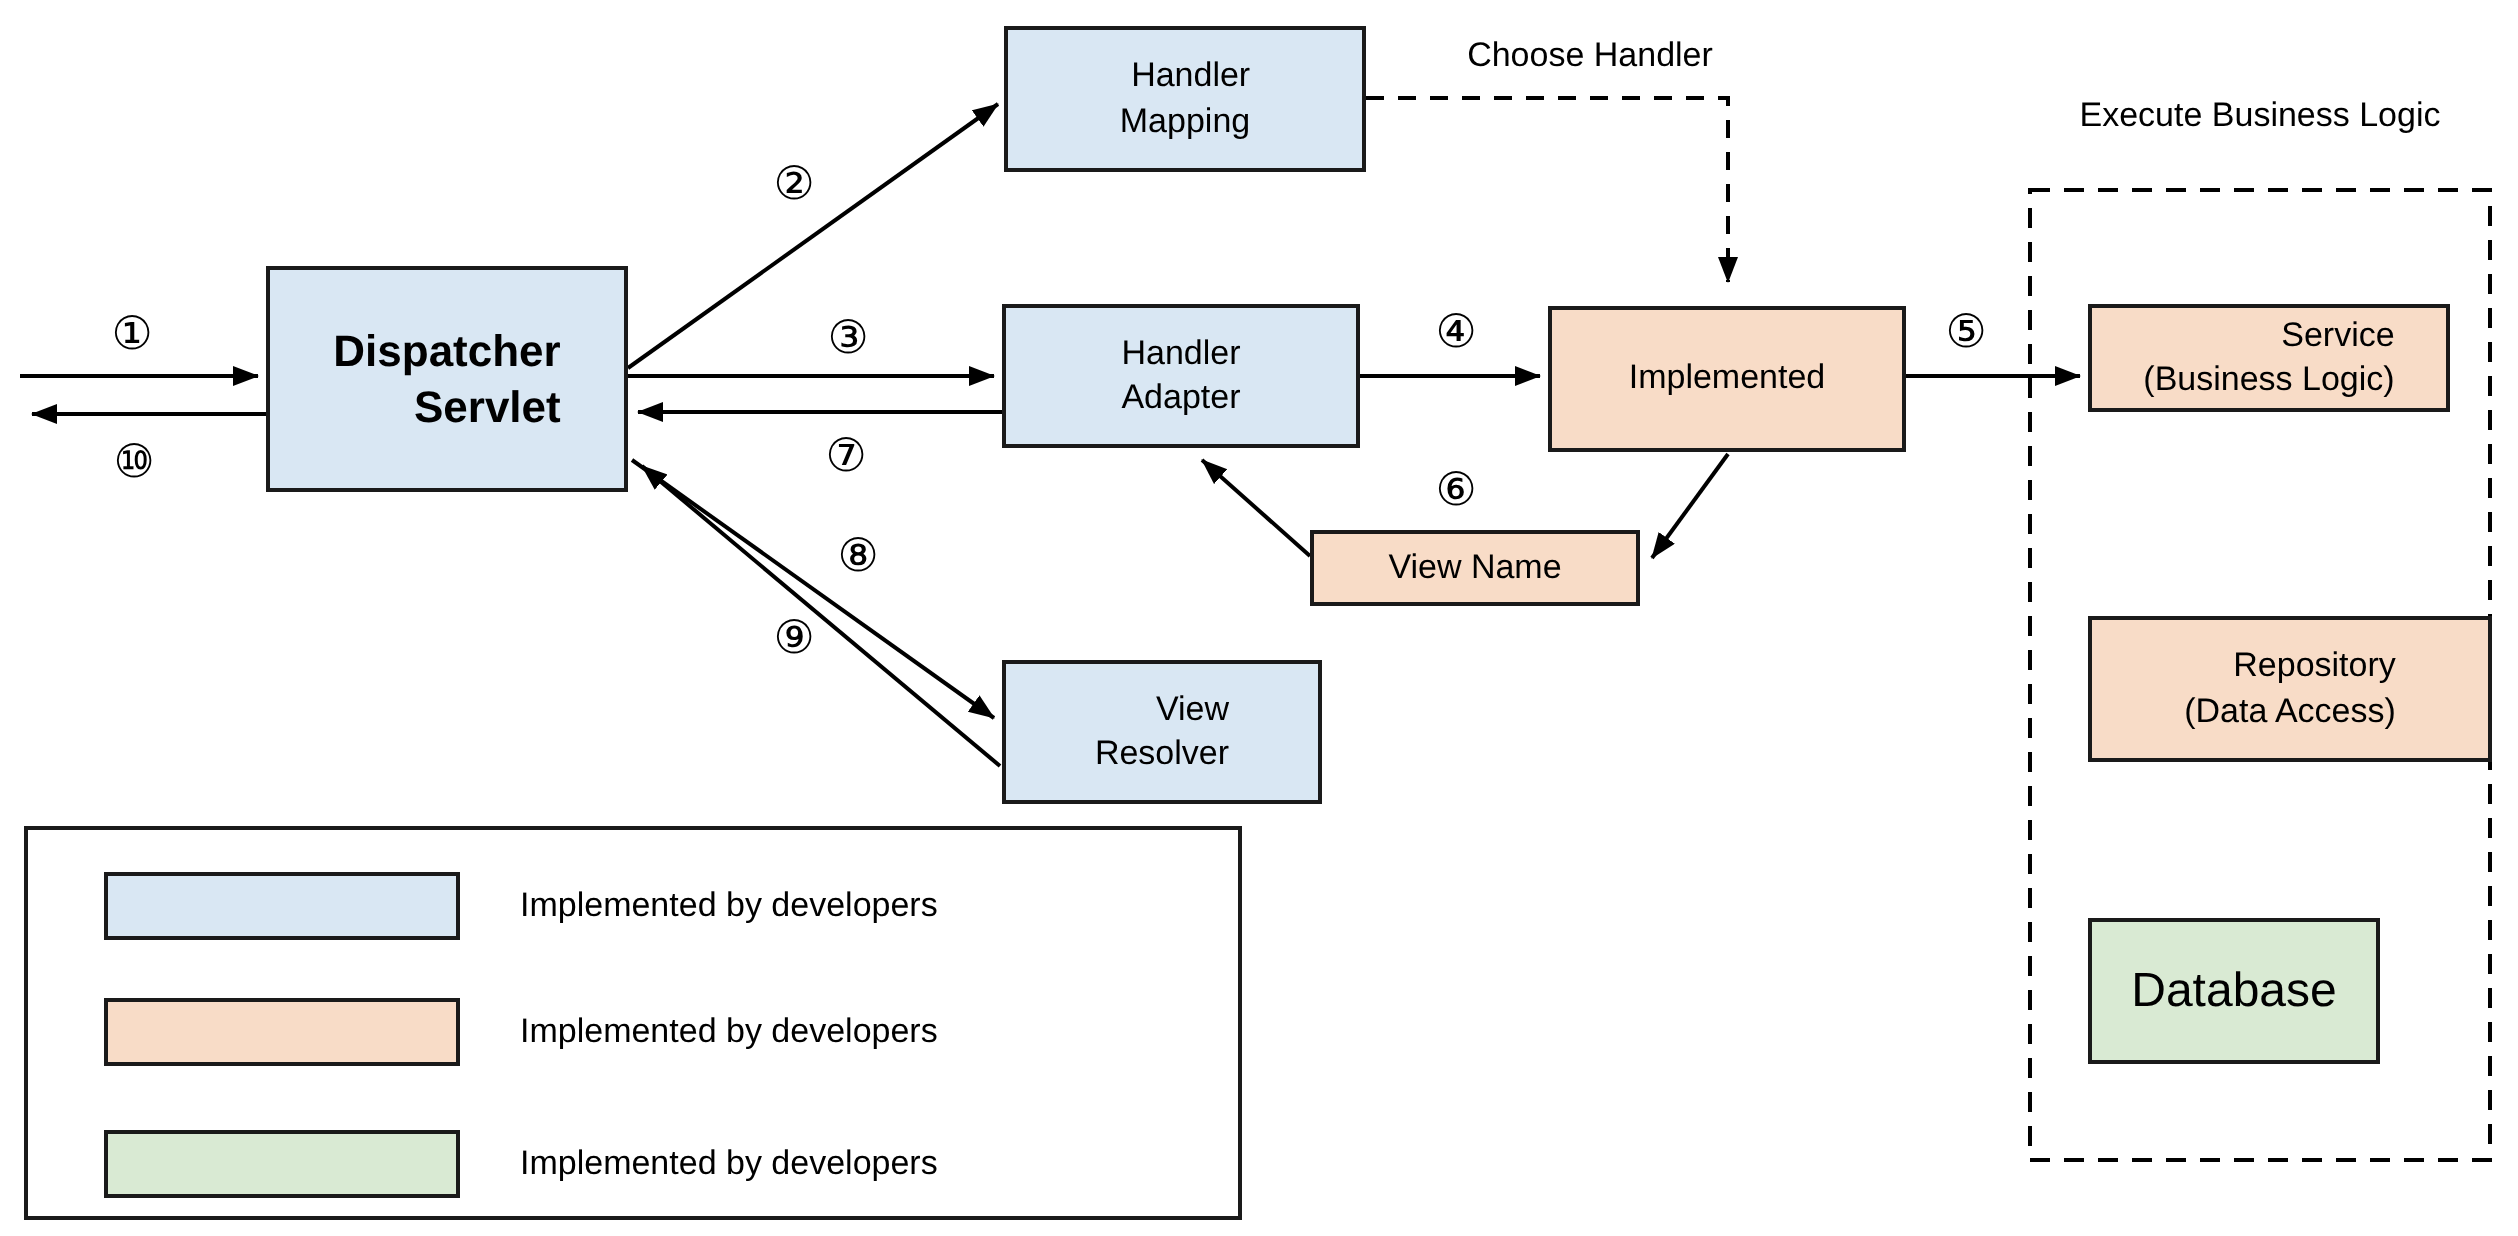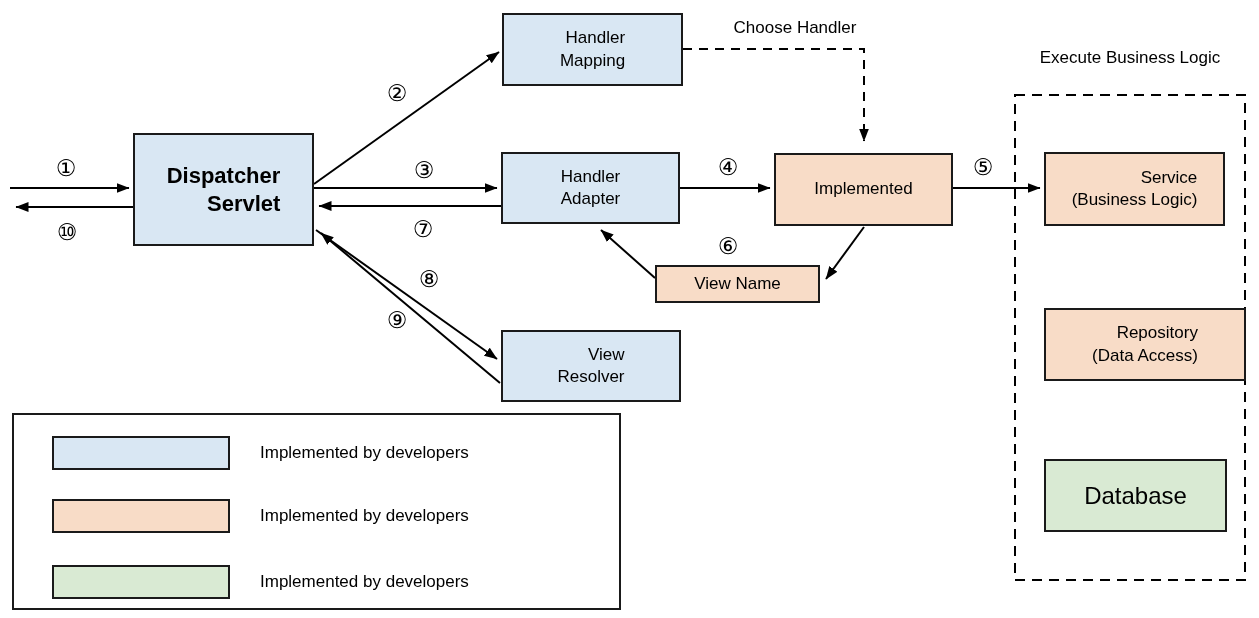--- a/index.html
+++ b/index.html
@@ -92,30 +92,30 @@
   <div class="box bold" style="left: 133px; top: 133px; width: 181px; height: 113px; background-color: rgb(217, 231, 243);">Dispatcher
 Servlet</div>
 
   <div class="box" style="left: 501px; top: 152px; width: 179px; height: 72px; background-color: rgb(217, 231, 243);">Handler
 Adapter</div>
 
   <div class="box" style="left: 774px; top: 153px; width: 179px; height: 73px; background-color: rgb(248, 220, 199);">Implemented</div>
 
   <div class="box" style="left: 655px; top: 265px; width: 165px; height: 38px; background-color: rgb(248, 220, 199);">View Name</div>
 
-  <div class="box" style="left: 501px; top: 330px; width: 180px; height: 72px; background-color: rgb(217, 231, 243);">View
+  <div class="box" style="left: 501px; top: 330px; width: 160px; height: 72px; background-color: rgb(217, 231, 243);">View
 Resolver</div>
 
-  <div class="box" style="left: 1044px; top: 152px; width: 181px; height: 74px; background-color: rgb(248, 220, 199);">Service
+  <div class="box" style="left: 1044px; top: 152px; width: 181px; height: 54px; background-color: rgb(248, 220, 199);">Service
 (Business Logic)</div>
 
   <div class="box" style="left: 1044px; top: 308px; width: 202px; height: 73px; background-color: rgb(248, 220, 199);">Repository
 (Data Access)</div>
 
-  <div class="box big" style="left: 1044px; top: 459px; width: 183px; height: 73px; background-color: rgb(217, 234, 211);">Database</div>
+  <div class="box big" style="left: 1044px; top: 459px; width: 146px; height: 73px; background-color: rgb(217, 234, 211);">Database</div>
 
   <span class="step" style="left:66px;top:168px;">①</span>
   <span class="step" style="left:397px;top:93px;">②</span>
   <span class="step" style="left:424px;top:170px;">③</span>
   <span class="step" style="left:728px;top:167px;">④</span>
   <span class="step" style="left:983px;top:167px;">⑤</span>
   <span class="step" style="left:728px;top:246px;">⑥</span>
   <span class="step" style="left:423px;top:229px;">⑦</span>
   <span class="step" style="left:429px;top:279px;">⑧</span>
   <span class="step" style="left:397px;top:320px;">⑨</span>

